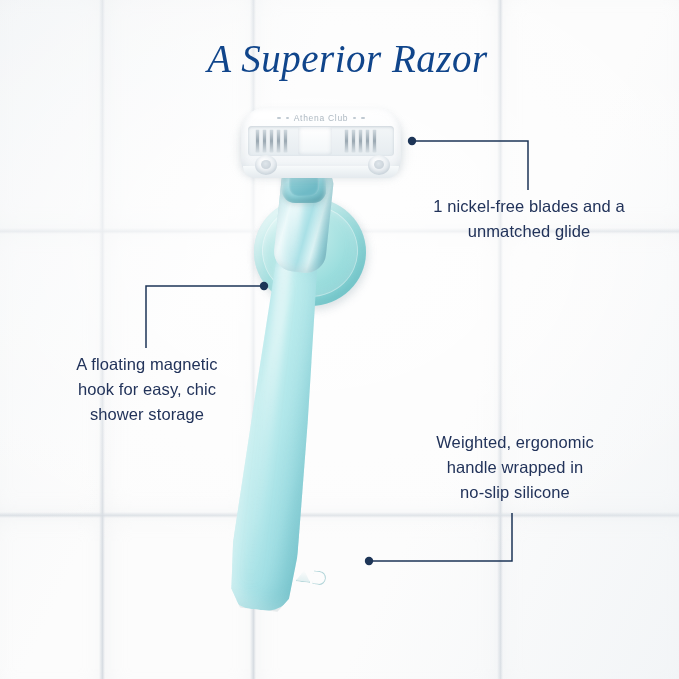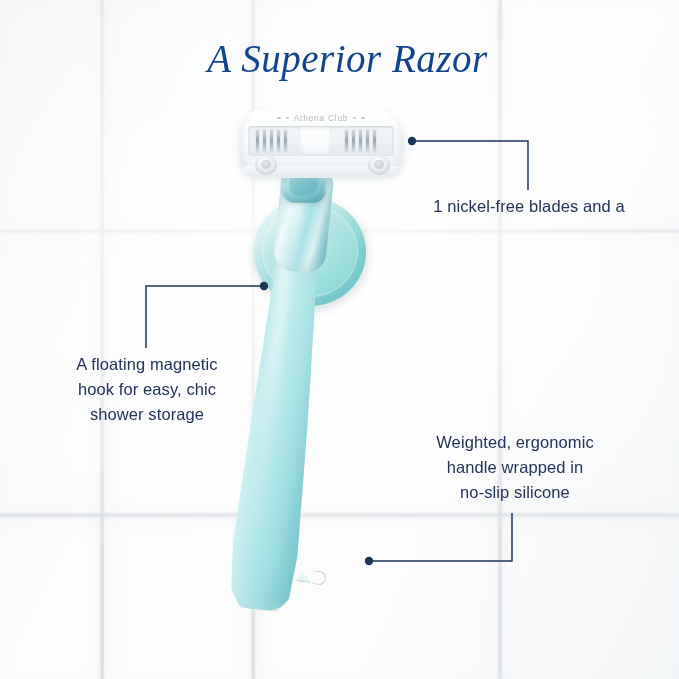--- a/index.html
+++ b/index.html
@@ -263,20 +263,21 @@
         <circle cx="412" cy="141" r="4.2" fill="#1d3557"></circle>
         <path d="M 264 286 L 146 286 L 146 348" fill="none" stroke="#1d3557" stroke-width="1.5"></path>
         <circle cx="264" cy="286" r="4.2" fill="#1d3557"></circle>
         <path d="M 369 561 L 512 561 L 512 513" fill="none" stroke="#1d3557" stroke-width="1.5"></path>
         <circle cx="369" cy="561" r="4.2" fill="#1d3557"></circle>
       </g>
   </svg>
 
   <div class="callout" id="callout-blades" style="left:404px;top:194px;width:250px;">
       <span>1 nickel-free blades and a</span>
+      <span>unmatched glide</span>
     </div>
   <div class="callout" id="callout-hook" style="left:36px;top:352px;width:222px;">
       <span>A floating magnetic</span>
       <span>hook for easy, chic</span>
       <span>shower storage</span>
     </div>
   <div class="callout" id="callout-handle" style="left:404px;top:430px;width:222px;">
       <span>Weighted, ergonomic</span>
       <span>handle wrapped in</span>
       <span>no-slip silicone</span>

